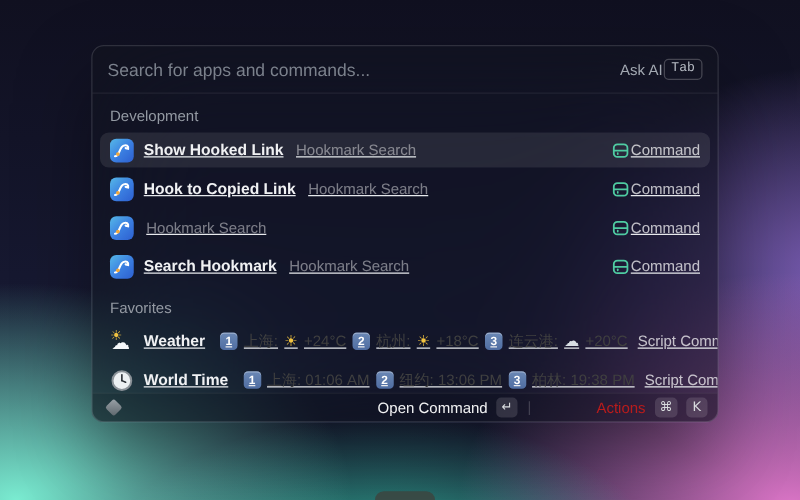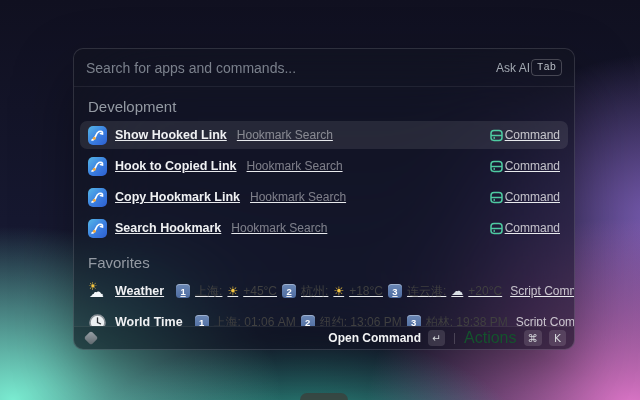--- a/index.html
+++ b/index.html
@@ -12,21 +12,21 @@
       radial-gradient(52% 50% at 48% 118%, rgba(56,224,182,0.9) 0%, rgba(56,224,182,0) 70%),
       radial-gradient(58% 66% at 99% 102%, rgba(233,123,209,0.95) 0%, rgba(233,123,209,0) 72%),
       radial-gradient(46% 58% at 104% 55%, rgba(140,105,202,0.85) 0%, rgba(140,105,202,0) 72%),
       linear-gradient(180deg, #101020 0%, #161830 55%, #1a2038 100%);
   }
   .bg-tab {
     position:absolute; left:300px; top:393px; width:48px; height:14px;
     background:#3b4e49; border-radius:7px;
   }
   .window {
-    position:absolute; left:73px; top:48px; width:502px; height:302px;
+    position:absolute; left:73px; top:36px; width:502px; height:302px;
     border-radius:10px;
     background:rgba(17,20,26,0.52);
     backdrop-filter: blur(46px) saturate(140%);
     -webkit-backdrop-filter: blur(46px) saturate(140%);
     border:1px solid rgba(255,255,255,0.13);
     box-shadow:0 25px 60px rgba(0,0,0,0.35);
     display:flex; flex-direction:column;
     color:#e8eaed;
   }
   
@@ -41,21 +41,21 @@
   .search-input::placeholder { color:#7b818c; }
   .askai { display:flex; align-items:center; gap:1px; }
   .askai-label { font-size:12px; color:#a2a8b1; }
   .key-outline {
     font-size:10.5px; color:#b9bec6; border:1px solid rgba(255,255,255,0.22);
     border-radius:4px; padding:1.5px 5px; line-height:1.2;font-family:Liberation Mono, monospace;
   }
   
   .list { flex:1; padding:2px 6px 0 6px; overflow:hidden; }
   .section-header {
-    font-size:15px; color:#949aa3; padding:9px 8px 6px 8px; font-weight:500;
+    font-size:12px; color:#949aa3; padding:9px 8px 6px 8px; font-weight:500;
   }
   .row {
     height:28px; margin-bottom:3px; border-radius:7px;
     display:flex; align-items:center; padding:0 8px; gap:8px; cursor:default;text-decoration:underline;
   }
   .row.selected { background:rgba(255,255,255,0.09); }
   .row-title { font-size:12.5px; font-weight:700; color:#f0f1f3; white-space:nowrap; }
   .row-sub { font-size:12px; color:rgba(255,255,255,0.45); white-space:nowrap; margin-left:2px; }
   .row-right { margin-left:auto; display:flex; gap:2px; }
   .row-type { font-size:12px; color:rgba(255,255,255,0.72); white-space:nowrap; }
@@ -87,29 +87,29 @@
   .footer {
     flex:0 0 23px; border-top:1px solid rgba(255,255,255,0.08);
     background:rgba(0,0,0,0.12); border-radius:0 0 10px 10px;
     display:flex; align-items:center; padding:0 8px; gap:8px;
   }
   .logo-diamond {
     width:10px; height:10px; transform:rotate(45deg); border-radius:2px;
     background:linear-gradient(135deg,#9aa2a8 0%, #5d666c 100%); margin-left:4px;
   }
   .footer-right { margin-left:auto; display:flex; align-items:center; gap:7px; }
-  .footer-primary { font-size:12px; font-weight:700; color:#f2f3f4; }
+  .footer-primary { font-size:12px; font-weight:400; color:#f2f3f4; }
   .kbd {
     min-width:17px; height:16px; padding:0 4px; border-radius:4px;
     background:rgba(255,255,255,0.13); color:#d7dadd; font-size:10.5px;
     display:flex; align-items:center; justify-content:center;
     font-family:"DejaVu Sans",sans-serif;
   }
   .vsep { width:1px; height:11px; background:rgba(255,255,255,0.18); margin:0 2px; }
-  .footer-actions { font-size:16px; color:#14532d; }
+  .footer-actions { font-size:12px; color:#b91c1c;margin-left:44px; }
 </style>
 </head>
 <body>
 
 <div class="bg-tab"></div>
 
 <div class="window">
   <div class="searchbar">
     <input class="search-input" type="text" placeholder="Search for apps and commands..." style="">
     <div class="askai">
@@ -163,21 +163,20 @@
         </span>
       </div>
       <div class="row">
         <span class="appicon">
           <span class="hookmark-bg"></span>
           <svg width="19" height="19" viewBox="0 0 19 19" style="position:absolute;left:0;top:0">
             <path d="M4,14 C8,14 7,7 11,5.5 C13,4.8 15,5.5 14.5,8 L12.5,7.5" fill="none" stroke="#ffffff" stroke-width="1.7" stroke-linecap="round"></path>
             <circle cx="6.3" cy="12.2" r="1.5" fill="#f2a93c"></circle>
           </svg>
         </span>
-        <span class="row-title">Copy Hookmark Link</span>
         <span class="row-sub">Hookmark Search</span>
         <span class="row-right">
           <span style="display: flex; align-items: center;">
             <svg width="13" height="13" viewBox="0 0 13 13">
               <rect x="1" y="1.5" width="11" height="10" rx="3" fill="none" stroke="#4fcba2" stroke-width="1.5"></rect>
               <line x1="1" y1="6.5" x2="12" y2="6.5" stroke="#4fcba2" stroke-width="1.5"></line>
               <line x1="4.2" y1="8.4" x2="4.2" y2="9.4" stroke="#4fcba2" stroke-width="1.3" stroke-linecap="round"></line>
             </svg>
           </span>
           <span class="row-type">Command</span>
@@ -208,21 +207,21 @@
       <div class="row">
         <span class="emoji-ico">
           <span class="sun-b">☀</span>
           <span class="cloud-f">☁</span>
         </span>
         <span class="row-title">Weather</span>
         <span class="segments">
           <span class="keycap">1</span>
           <span class="seg-text">上海:</span>
           <span class="wx sun">☀</span>
-          <span class="seg-text">+45°C</span>
+          <span class="seg-text">+24°C</span>
           <span class="keycap">2</span>
           <span class="seg-text">杭州:</span>
           <span class="wx sun">☀</span>
           <span class="seg-text">+18°C</span>
           <span class="keycap">3</span>
           <span class="seg-text">连云港:</span>
           <span class="wx cloud">☁</span>
           <span class="seg-text">+20°C</span>
         </span>
         <span class="row-right">

